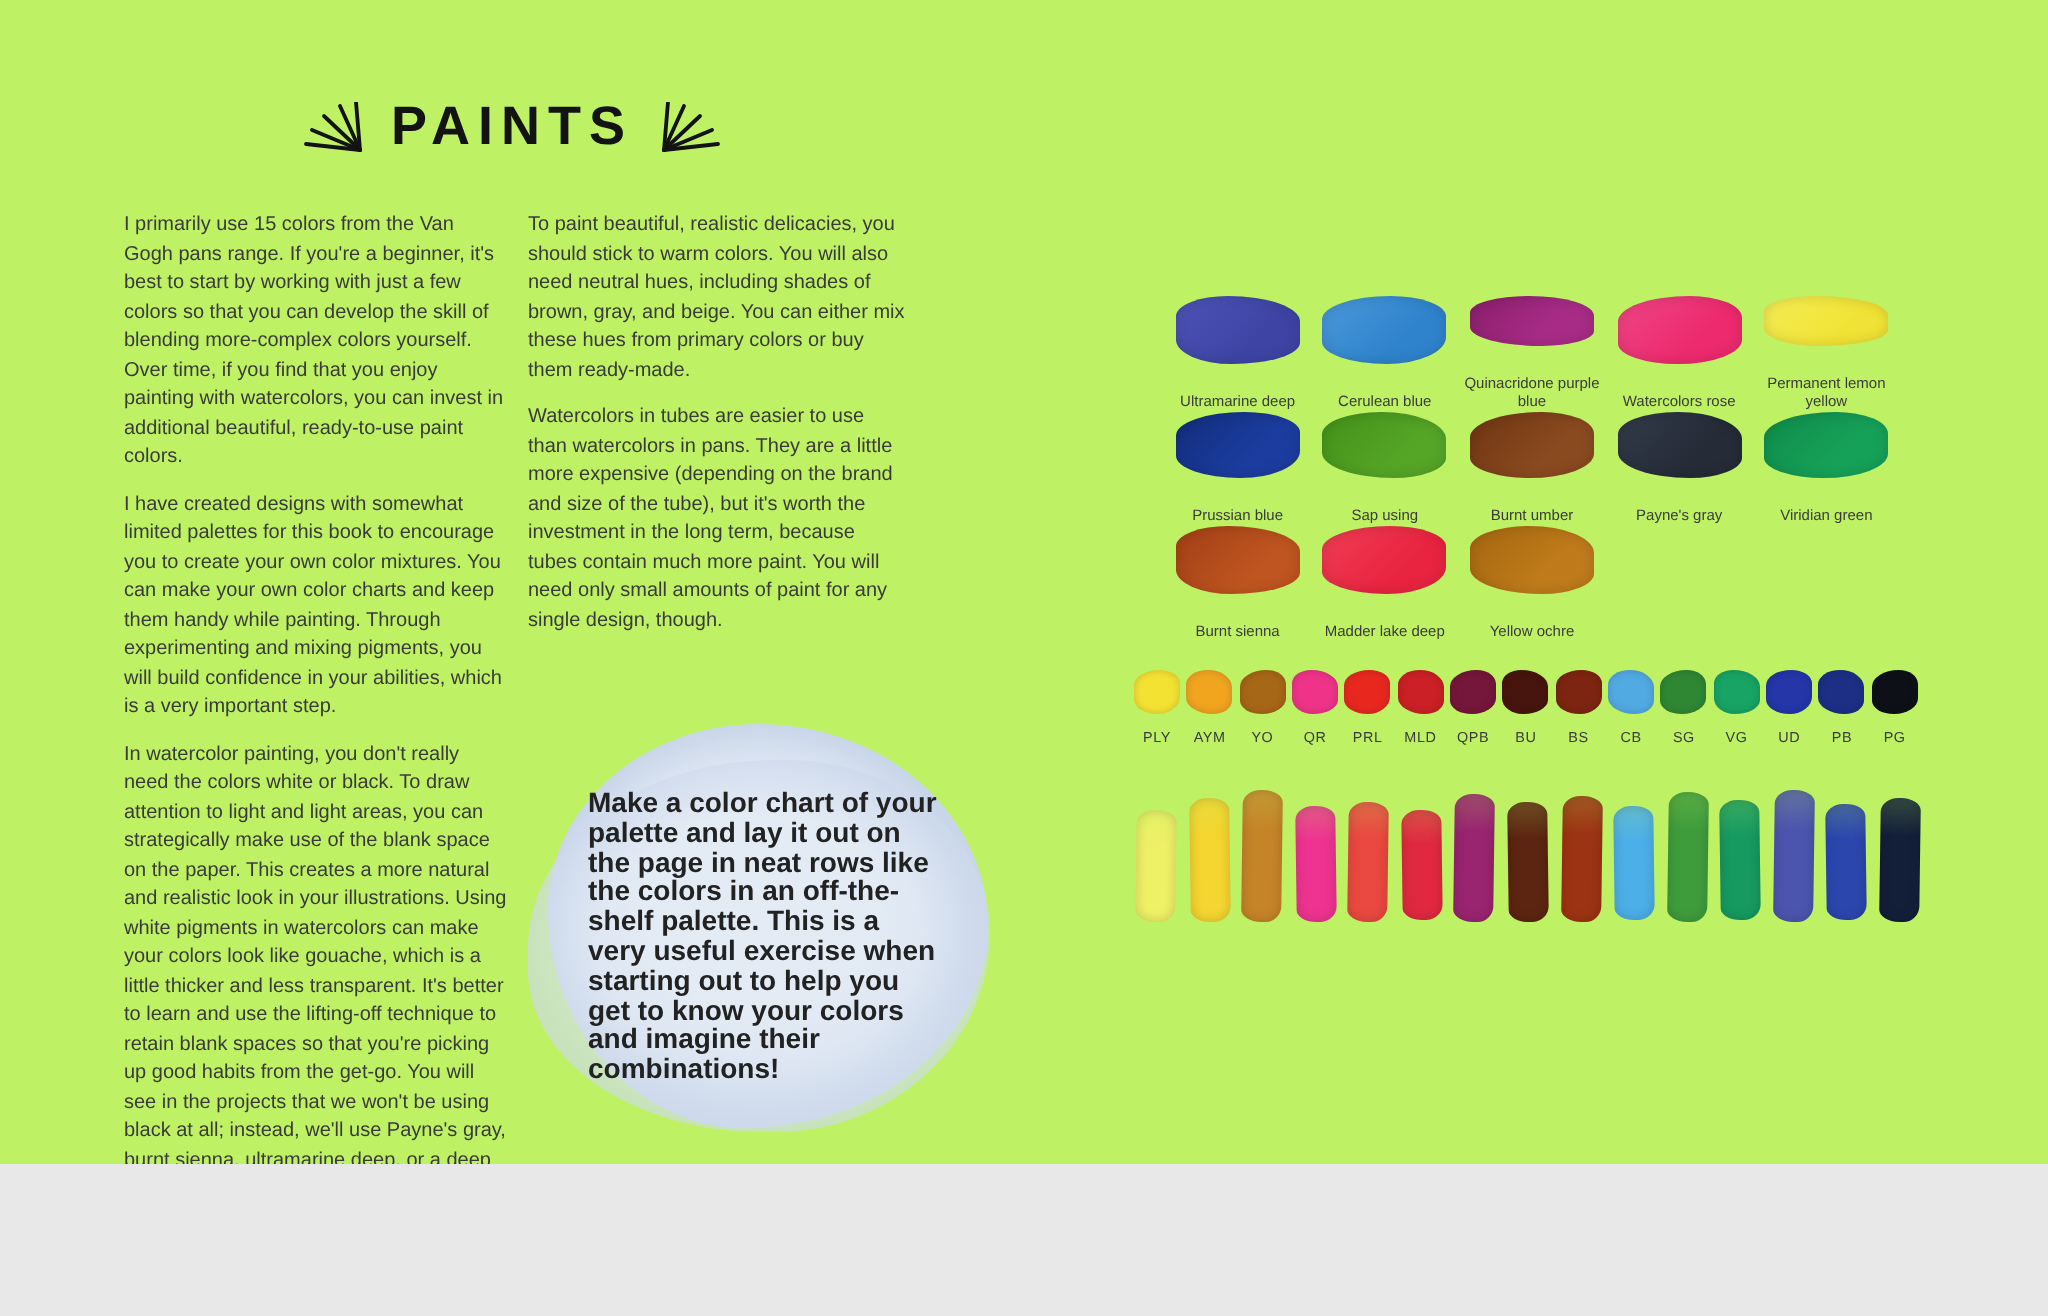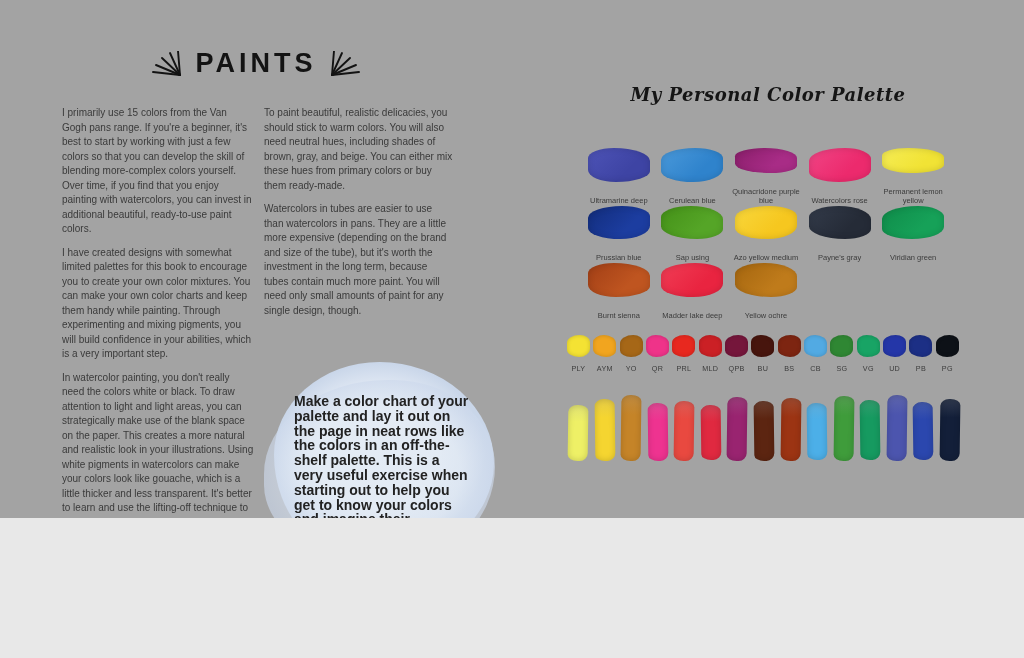--- a/index.html
+++ b/index.html
@@ -1,16 +1,16 @@
 <!DOCTYPE html>
 <html><head>
 <meta charset="utf-8">
 <style>
   html,body{margin:0;padding:0;background:#e8e8e8;}
-  .spread{position:relative;width:1024px;height:518px;background:#a3a3a3;margin:0 auto;overflow:hidden;
+  .spread{position:relative;width:1024px;height:582px;background:#bef264;margin:0 auto;overflow:hidden;
           font-family:"Liberation Sans",sans-serif;color:#333;}
   .page{position:absolute;top:0;width:512px;height:658px;}
   .page.left{left:0;}
   .page.right{left:512px;}
 
   
   .title-row{position:absolute;top:50px;left:60px;width:392px;display:flex;align-items:center;justify-content:center;gap:12px;}
   .chapter-title{font-size:27px;font-weight:800;letter-spacing:4px;color:#131313;margin:0;line-height:1;}
   .fan{flex:0 0 auto;}
 
@@ -89,21 +89,20 @@
     <div class="exercise-blob">
       <div class="ex-inner">
         <div class="ex-body">Make a color chart of your palette and lay it out on the page in neat rows like the colors in an off-the-shelf palette. This is a very useful exercise when starting out to help you get to know your colors and imagine their combinations!</div>
       </div>
     </div>
 
     <div class="pagenum">8</div>
   </div>
 
   <div class="page right">
-    <h2 class="palette-title">My Personal Color Palette</h2>
     <div class="palette-grid">
         <div class="cell">
           <div class="swatch" style="background: linear-gradient(135deg, rgb(77, 83, 182), rgb(62, 68, 164) 65%); border-radius: 42% 58% 55% 45% / 30% 38% 32% 36%;"></div>
           <div class="swatch-label">Ultramarine deep</div>
         </div>
         <div class="cell">
           <div class="swatch" style="background: linear-gradient(135deg, rgb(74, 153, 218), rgb(47, 131, 204) 65%); border-radius: 55% 45% 48% 52% / 35% 30% 40% 33%;"></div>
           <div class="swatch-label">Cerulean blue</div>
         </div>
         <div class="cell">
@@ -120,22 +119,22 @@
         </div>
         <div class="cell">
           <div class="swatch" style="background: linear-gradient(135deg, rgb(18, 45, 124), rgb(28, 61, 160) 65%); border-radius: 55% 45% 48% 52% / 35% 30% 40% 33%;"></div>
           <div class="swatch-label">Prussian blue</div>
         </div>
         <div class="cell">
           <div class="swatch" style="background: linear-gradient(135deg, rgb(68, 145, 24), rgb(85, 165, 39) 65%); border-radius: 48% 52% 42% 58% / 33% 40% 30% 38%;"></div>
           <div class="swatch-label">Sap using</div>
         </div>
         <div class="cell">
-          <div class="swatch" style="background: linear-gradient(135deg, rgb(248, 215, 60), rgb(246, 199, 31) 65%); border-radius: 55% 45% 48% 52% / 35% 30% 40% 33%;"></div>
-          <div class="swatch-label">Azo yellow medium</div>
+          <div class="swatch" style="background: linear-gradient(135deg, rgb(111, 53, 18), rgb(138, 74, 32) 65%); border-radius: 58% 42% 52% 48% / 38% 32% 36% 30%;"></div>
+          <div class="swatch-label">Burnt umber</div>
         </div>
         <div class="cell">
           <div class="swatch" style="background: linear-gradient(135deg, rgb(51, 59, 74), rgb(37, 43, 55) 65%); border-radius: 48% 52% 42% 58% / 33% 40% 30% 38%;"></div>
           <div class="swatch-label">Payne's gray</div>
         </div>
         <div class="cell">
           <div class="swatch" style="background: linear-gradient(135deg, rgb(15, 140, 74), rgb(22, 161, 88) 65%); border-radius: 58% 42% 52% 48% / 38% 32% 36% 30%;"></div>
           <div class="swatch-label">Viridian green</div>
         </div>
         <div class="cell">

